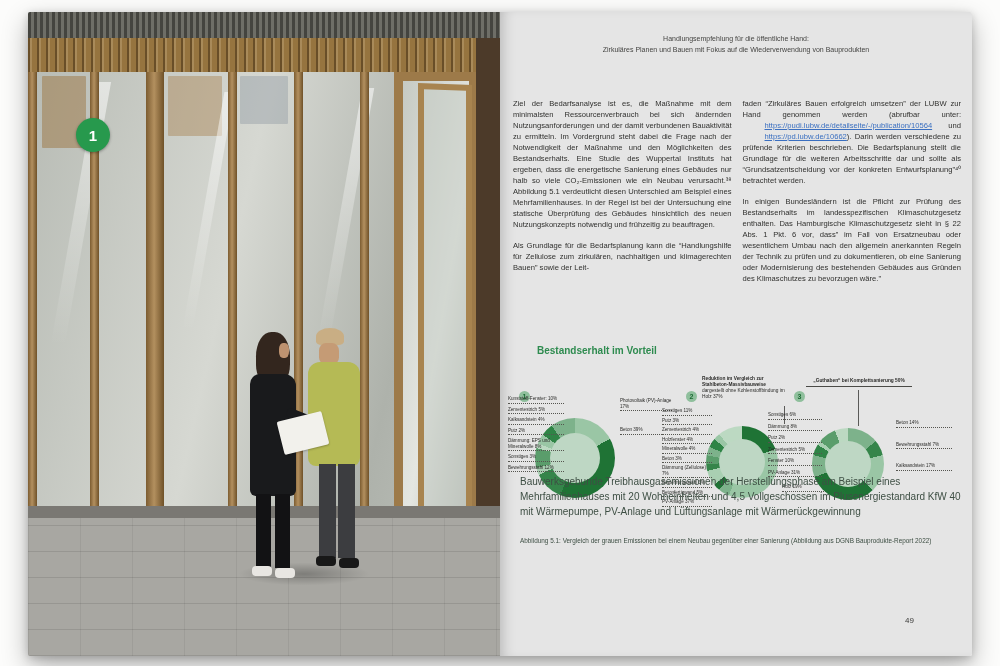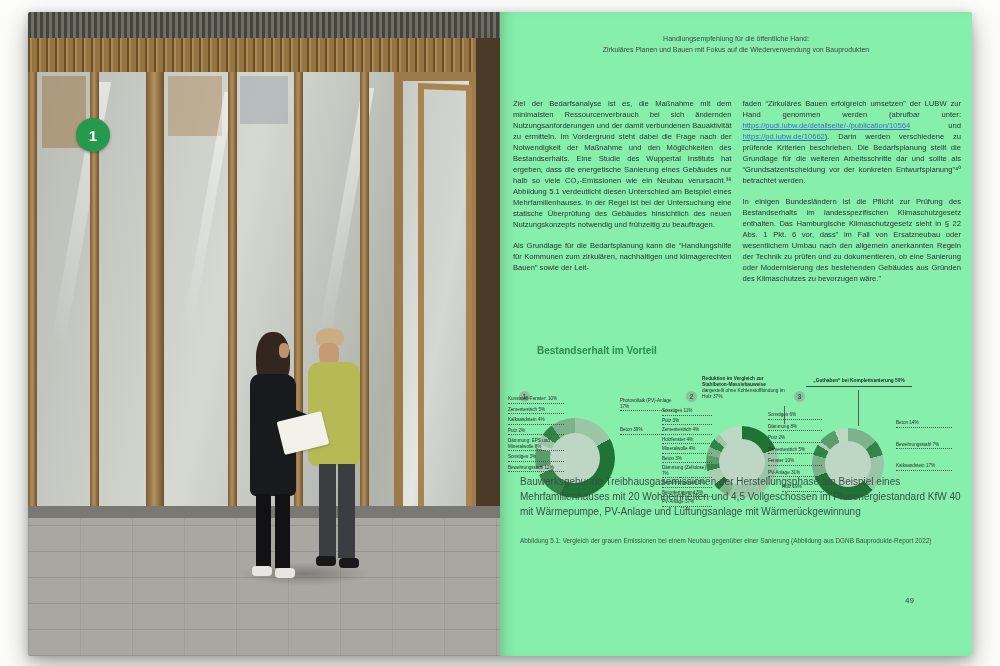--- a/index.html
+++ b/index.html
@@ -36,45 +36,45 @@
   .chapter-badge { position:absolute; left:48px; top:106px; width:34px; height:34px; border-radius:50%;
                    background:#27994d; color:#fff; font-weight:bold; font-size:15px;
                    display:flex; align-items:center; justify-content:center; z-index:6;
                    box-shadow:0 1px 3px rgba(0,0,0,.35); }
   .chapter-label { position:absolute; left:64px; top:122px; width:184px; height:66px; background:#d3e6d8;
                    border-radius:16px; display:flex; align-items:center; justify-content:center;
                    font-size:17px; font-weight:bold; color:#1c1c1a; z-index:5;
                    box-shadow:0 2px 6px rgba(0,0,0,.20); }
 
   
-  .text-page { position:relative; width:472px; height:644px; background:#86efac; overflow:hidden;
+  .text-page { position:relative; width:472px; height:644px; background:#e5e5e5; overflow:hidden;
                box-shadow:inset 10px 0 14px -8px rgba(0,0,0,.22); }
   .pageheader { position:absolute; top:22px; left:30px; right:30px; text-align:center;
                 font-size:7px; line-height:1.55; color:#454543; }
   .cols { position:absolute; left:13px; top:86px; width:448px; display:flex; gap:11px; }
   .col { width:219px; font-size:7.6px; line-height:1.45; color:#30302e; text-align:justify; }
   .col p { margin-bottom:10px; }
-  .col a { color:#3a6fc0; text-decoration:underline; }
+  .col a { color:#3a6fc0; text-decoration:underline;margin-left:22px; }
   .section-heading { position:absolute; left:37px; top:333px; font-size:10px; font-weight:bold; color:#2e8b4f; }
 
   .charts { position:absolute; left:0; top:352px; width:472px; height:148px; }
   .mini-badge { position:absolute; width:11px; height:11px; border-radius:50%; background:#8fbf9c;
                 color:#1d6b34; font-size:7px; font-weight:bold; display:flex; align-items:center; justify-content:center; }
   .donut { position:absolute; border-radius:50%; transform:scaleX(-1); }
   .donut-hole { position:absolute; border-radius:50%; background:#bed7c4; }
   .lstack { position:absolute; display:flex; flex-direction:column; gap:3px; }
   .donut-label { font-size:4.6px; line-height:1.2; color:#2b2b29; border-bottom:1px dotted #55554f; padding-bottom:1px; }
   .chart-title { position:absolute; font-size:4.8px; line-height:1.25; color:#2b2b29; }
   .chart-title .bold { font-weight:bold; }
   .chart3-title { text-align:center; font-weight:bold; border-bottom:1px solid #4a4a46; padding-bottom:2px; }
   .connector { position:absolute; width:1px; background:#5a5a58; }
 
   .cap1 { position:absolute; left:20px; top:462px; width:446px; font-size:10px; line-height:1.5; color:#3e4f44; }
   .cap2 { position:absolute; left:20px; top:524px; width:446px; font-size:6.4px; line-height:1.55; color:#3e4f44; }
-  .pagenum { position:absolute; right:58px; top:584px; font-size:8px; color:#3a3a38;margin-left:24px; }
+  .pagenum { position:absolute; right:58px; top:604px; font-size:8px; color:#3a3a38;margin-left:24px; }
 </style>
 </head>
 <body>
 
 <div class="spread">
 
   <div class="photo-page">
     <div class="abs grille"></div>
     <div class="abs transom"></div>
 
@@ -127,21 +127,21 @@
 
   <div class="text-page">
     <div class="pageheader">
       <div>Handlungsempfehlung für die öffentliche Hand:</div>
       <div>Zirkuläres Planen und Bauen mit Fokus auf die Wiederverwendung von Bauprodukten</div>
     </div>
 
     <div class="cols">
       <div class="col">
         <p>Ziel der Bedarfsanalyse ist es, die Maßnahme mit dem minimalsten Ressourcenverbrauch bei sich ändernden Nutzungsanforderungen und der damit verbundenen Bauaktivität zu ermitteln. Im Vordergrund steht dabei die Frage nach der Notwendigkeit der Maßnahme und den Möglichkeiten des Bestandserhalts. Eine Studie des Wuppertal Instituts hat ergeben, dass die energetische Sanierung eines Gebäudes nur halb so viele CO₂-Emissionen wie ein Neubau verursacht.³⁸ Abbildung 5.1 verdeutlicht diesen Unterschied am Beispiel eines Mehrfamilienhauses. In der Regel ist bei der Untersuchung eine statische Überprüfung des Gebäudes hinsichtlich des neuen Nutzungskonzepts notwendig und frühzeitig zu beauftragen.</p>
-        <p>Als Grundlage für die Bedarfsplanung kann die “Handlungshilfe für Kommunen zum zirkulären, nachhaltigen und klimagerechten Bauen” sowie der Leit-</p>
+        <p>Als Grundlage für die Bedarfsplanung kann die “Handlungshilfe für Zellulose zum zirkulären, nachhaltigen und klimagerechten Bauen” sowie der Leit-</p>
       </div>
       <div class="col">
         <p><span>faden “Zirkuläres Bauen erfolgreich umsetzen” der LUBW zur Hand genommen werden (abrufbar unter: </span><a href="#">https://pudi.lubw.de/detailseite/-/publication/10564</a><span> und </span><a href="#">https://pd.lubw.de/10662</a><span>). Darin werden verschiedene zu prüfende Kriterien beschrieben. Die Bedarfsplanung stellt die Grundlage für die weiteren Arbeitsschritte dar und sollte als “Grundsatzentscheidung vor der konkreten Entwurfsplanung”⁴⁰ betrachtet werden.</span></p>
         <p>In einigen Bundesländern ist die Pflicht zur Prüfung des Bestandserhalts im landesspezifischen Klimaschutzgesetz enthalten. Das Hamburgische Klimaschutzgesetz sieht in § 22 Abs. 1 Pkt. 6 vor, dass” im Fall von Ersatzneubau oder wesentlichem Umbau nach den allgemein anerkannten Regeln der Technik zu prüfen und zu dokumentieren, ob eine Sanierung oder Modernisierung des bestehenden Gebäudes aus Gründen des Klimaschutzes zu bevorzugen wäre.”</p>
       </div>
     </div>
 
     <div class="section-heading">Bestandserhalt im Vorteil</div>
 
     <div class="charts">

